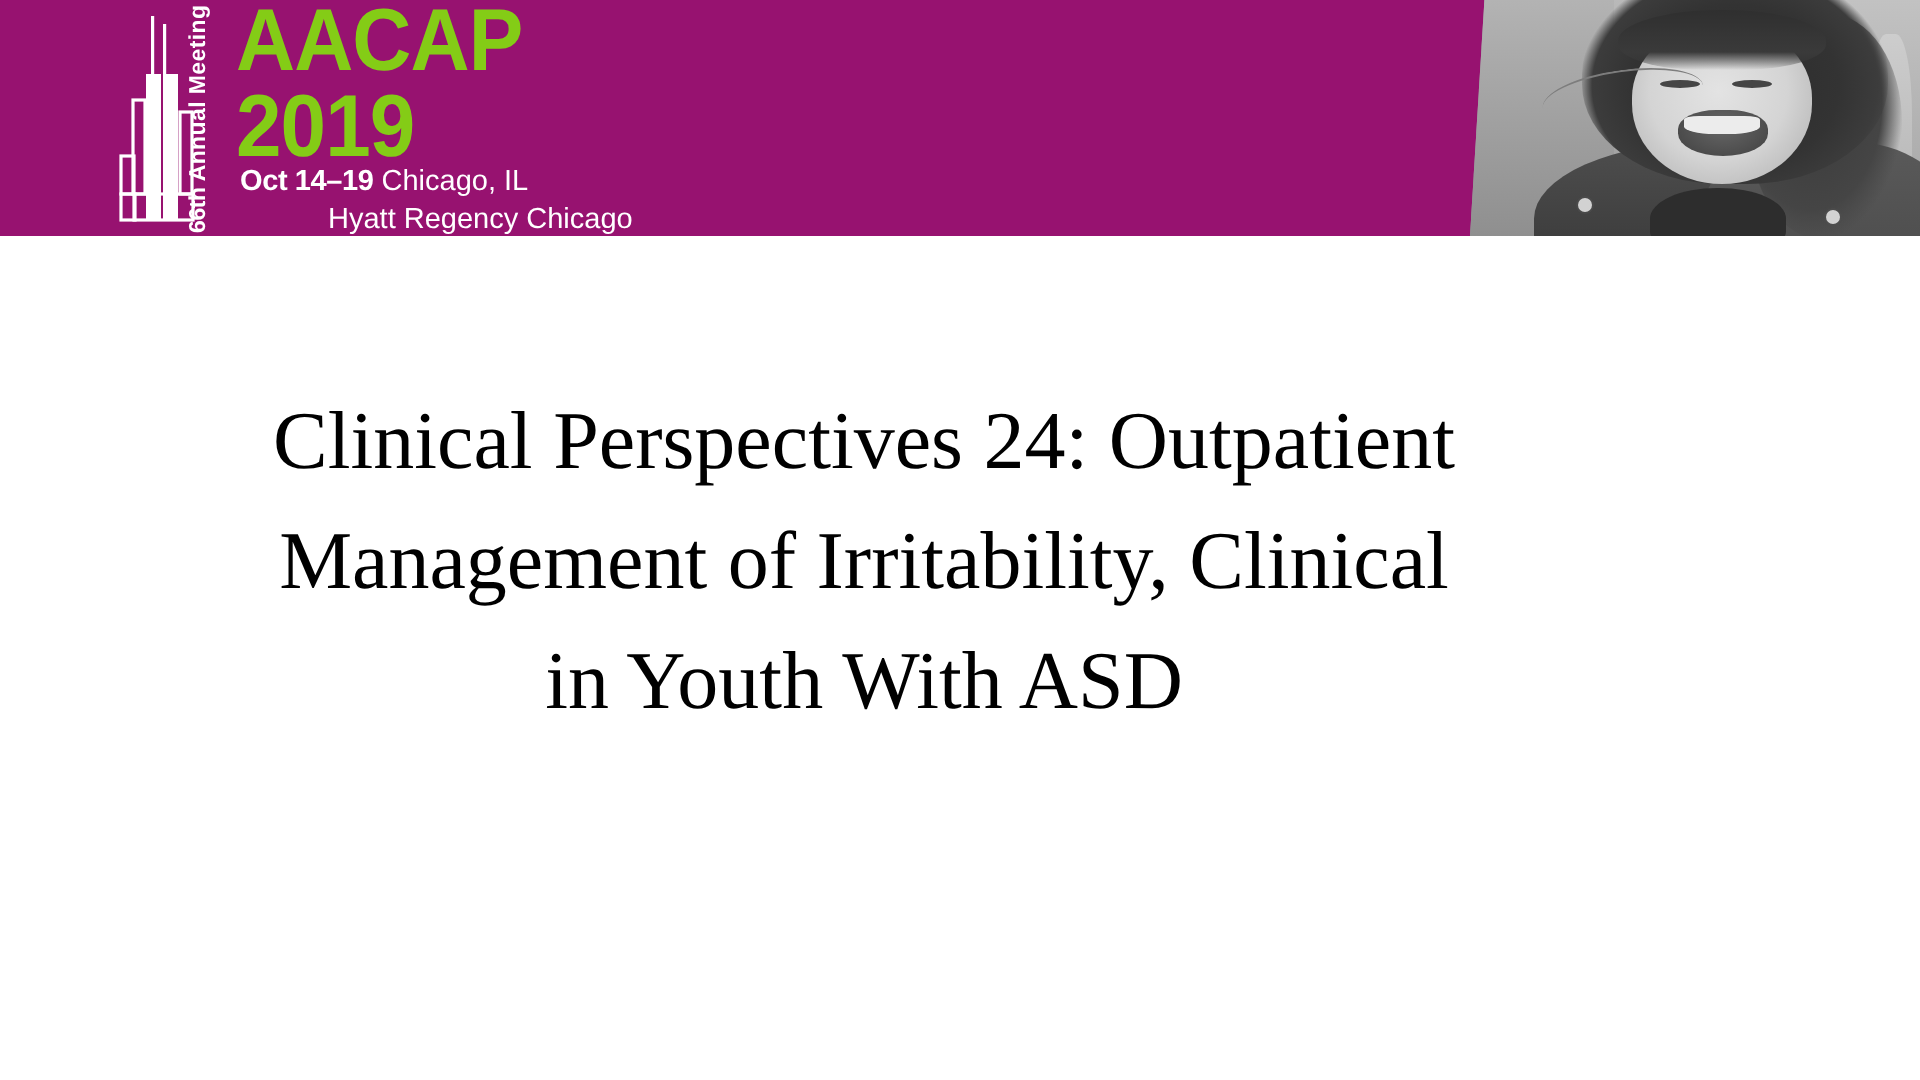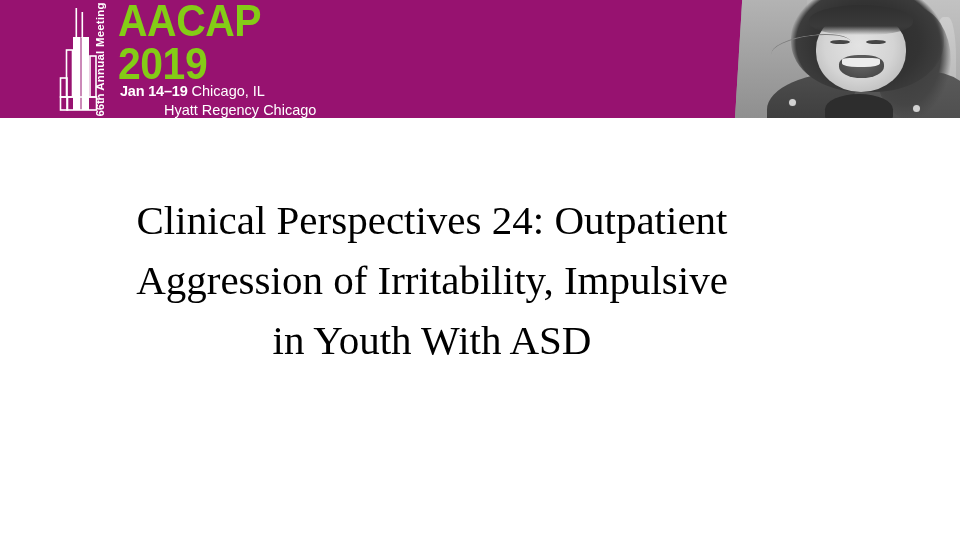--- a/index.html
+++ b/index.html
@@ -287,21 +287,21 @@
         <span class="sixsix">66th</span><span class="rest"> Annual Meeting</span>
       </span>
     </div>
 
     <div id="wordmark">
       <span class="line-aacap">AACAP</span>
       <span class="line-year">2019</span>
     </div>
 
     <div id="meta-lines">
-      <span><span class="bold">Jan 14–19</span><span class="reg"> Chicago, IL</span></span>
+      <span><span class="bold">Oct 14–19</span><span class="reg"> Chicago, IL</span></span>
       <span class="venue">Hyatt Regency Chicago</span>
     </div>
 
     <div id="header-photo">
       <div class="photo-canvas">
         <div class="ph-bg"></div>
         <div class="ph-bg2"></div>
         <div class="ph-bg3"></div>
         <div class="ph-pole"></div>
         <div class="ph-coat"></div>
@@ -317,17 +317,17 @@
         <div class="ph-collar"></div>
         <div class="ph-strand"></div>
         <div class="ph-btn b1"></div>
         <div class="ph-btn b2"></div>
       </div>
     </div>
   </div>
 
   <div id="title-block">
     <span class="title-line">Clinical Perspectives 24: Outpatient</span>
-    <span class="title-line">Aggression of Irritability, Impulsive</span>
+    <span class="title-line">Management of Irritability, Clinical</span>
     <span class="title-line">in Youth With ASD</span>
   </div>
 
 </div>
 
 </body></html>

